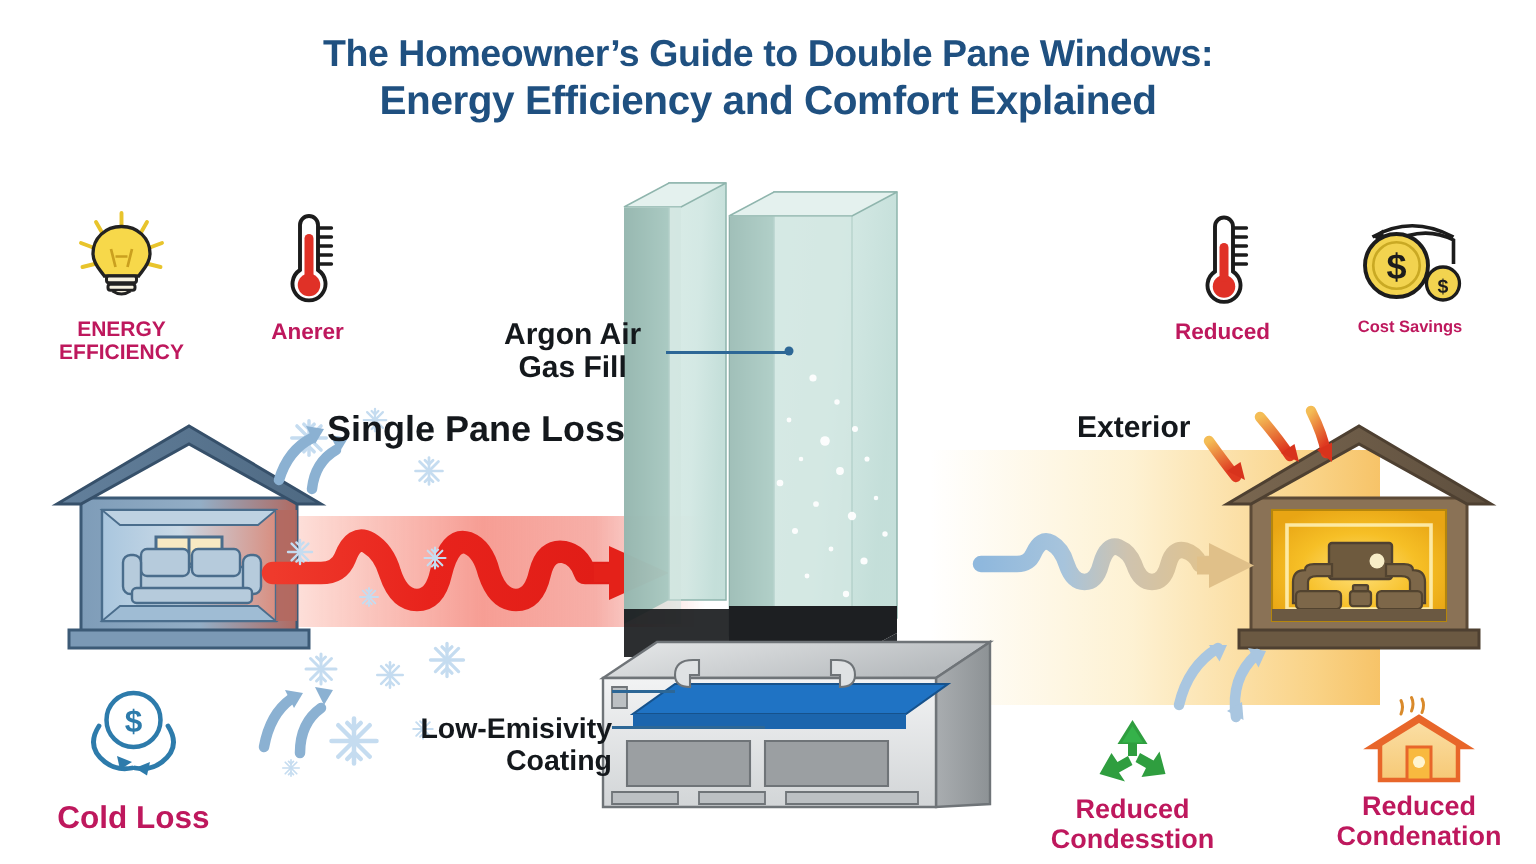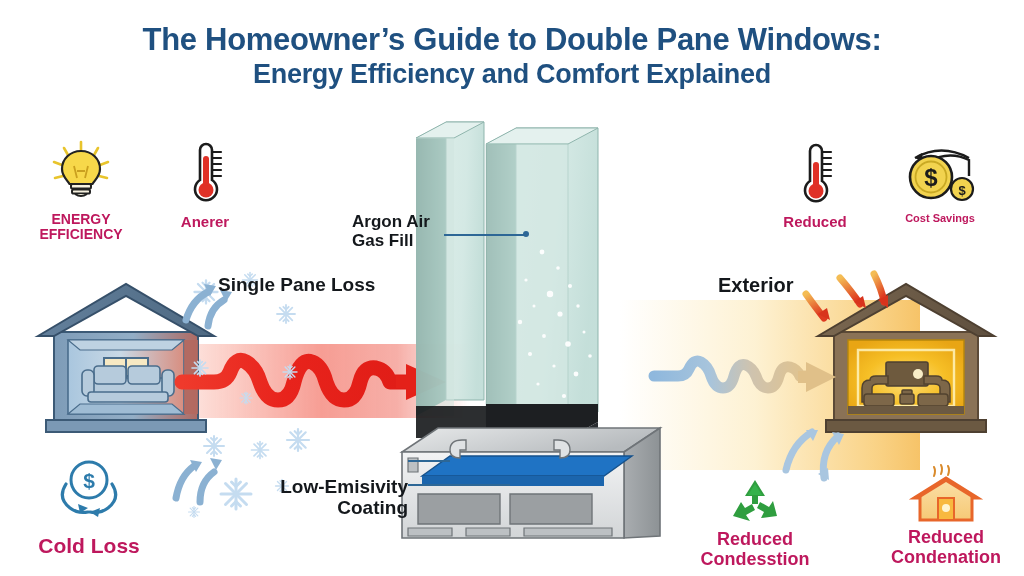--- a/index.html
+++ b/index.html
@@ -10,21 +10,21 @@
     position:relative;
   }
   #stage{position:relative;width:1024px;height:576px;background:#fff;overflow:hidden;}
 
   
   .title-block{position:absolute;left:0;top:22px;width:1024px;text-align:center;}
   .title-line{
     color:#1f5080;font-weight:bold;letter-spacing:-0.3px;
     line-height:1.18;
   }
-  .title-line.l1{font-size:31px;}
+  .title-line.l1{font-size:25px;}
   .title-line.l2{font-size:27px;}
 
   
   .lbl{position:absolute;color:#14181c;font-weight:bold;line-height:1.12;}
   .lbl.right{text-align:right;}
 
   
   .icon-item{position:absolute;text-align:center;}
   .icon-item .cap{margin-top:4px;font-weight:bold;color:#be185d;line-height:1.1;}
 
@@ -406,35 +406,35 @@
         <path d="M132 428 L220 428 L220 436 L132 436 Z"></path>
       </g>
 
       <g fill="#dfe2e4" stroke="#6f7478" stroke-width="1.4">
         <path d="M70 340 q-12 0 -12 10 q0 8 10 8 l0 -8 l6 0 l0 -10 z"></path>
         <path d="M166 340 q12 0 12 10 q0 8 -10 8 l0 -8 l-6 0 l0 -10 z"></path>
       </g>
     </g>
   </svg>
 
-  <div class="lbl" style="left:352px;top:212px;font-size:17px;">
+  <div class="lbl" style="left:336px;top:212px;font-size:20px;text-align:center;">
     <span>Argon Air</span><br>
     <span>Gas Fill</span>
   </div>
   <div class="leader" style="left:444px;top:234px;width:82px;"></div>
   <div class="leader-dot" style="left:523px;top:231px;"></div>
 
   <div class="lbl right" style="left:228px;top:476px;width:180px;font-size:19px;">
     <span>Low-Emisivity</span><br>
     <span>Coating</span>
   </div>
   <div class="leader" style="left:408px;top:460px;width:42px;"></div>
   <div class="leader" style="left:408px;top:484px;width:102px;"></div>
 
-  <div class="lbl" style="left:218px;top:274px;font-size:19px;">Single Pane Loss</div>
+  <div class="lbl" style="left:218px;top:274px;font-size:24px;">Single Pane Loss</div>
 
   <div class="lbl" style="left:718px;top:274px;font-size:20px;">Exterior</div>
 
   <div class="icon-item" style="left:24px;top:456px;width:130px;">
     <svg width="78" height="62" viewBox="0 0 78 62" style="margin:0 auto;">
       <circle cx="39" cy="24" r="18" fill="none" stroke="#2d7bab" stroke-width="3"></circle>
       <text x="39" y="32" font-family="'Liberation Sans',sans-serif" font-size="21" font-weight="bold" fill="#2d7bab" text-anchor="middle">$</text>
       <path d="M16 28 q-9 14 4 24 q8 6 18 4" fill="none" stroke="#2d7bab" stroke-width="3.2" stroke-linecap="round"></path>
       <path d="M38 52 l-10 -4 l2 9 z" fill="#2d7bab"></path>
       <path d="M62 28 q9 14 -4 24 q-8 6 -18 4" fill="none" stroke="#2d7bab" stroke-width="3.2" stroke-linecap="round"></path>

